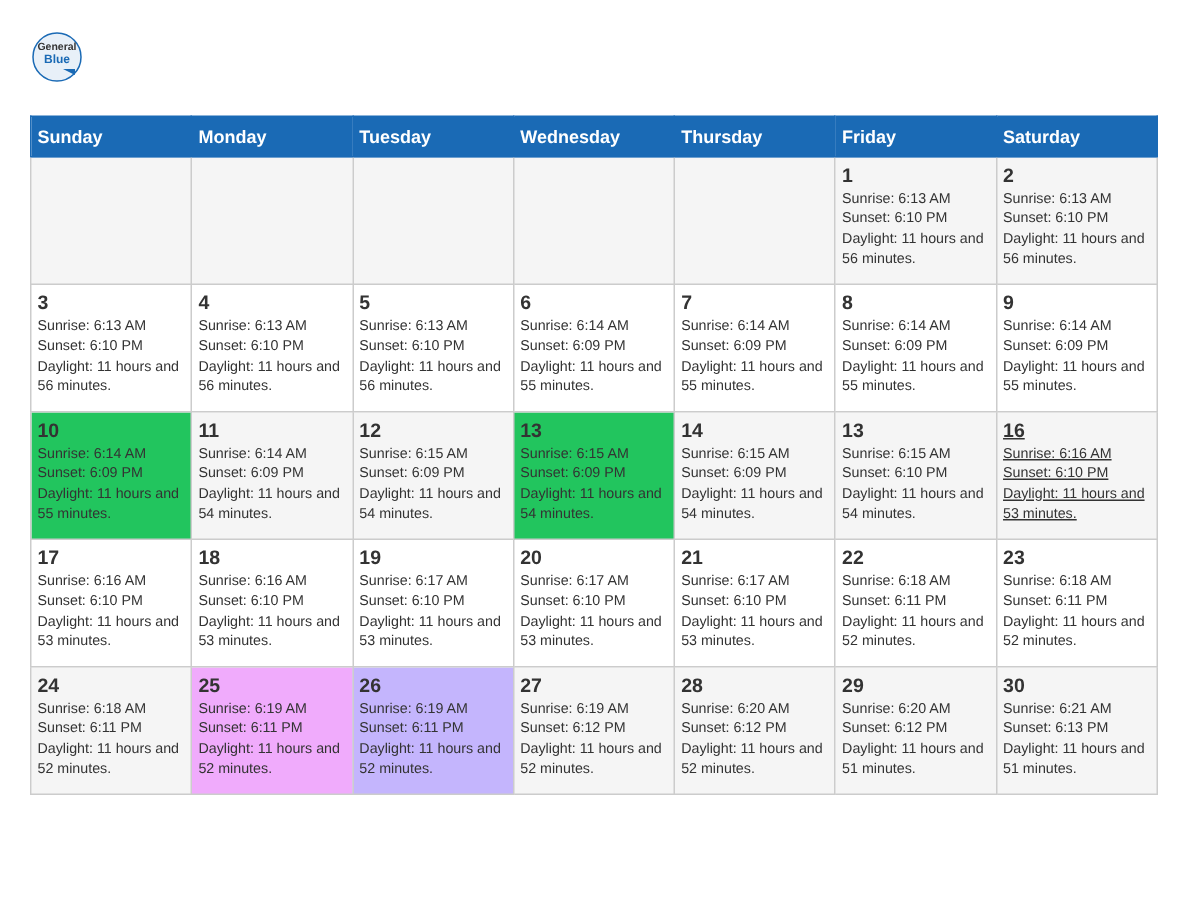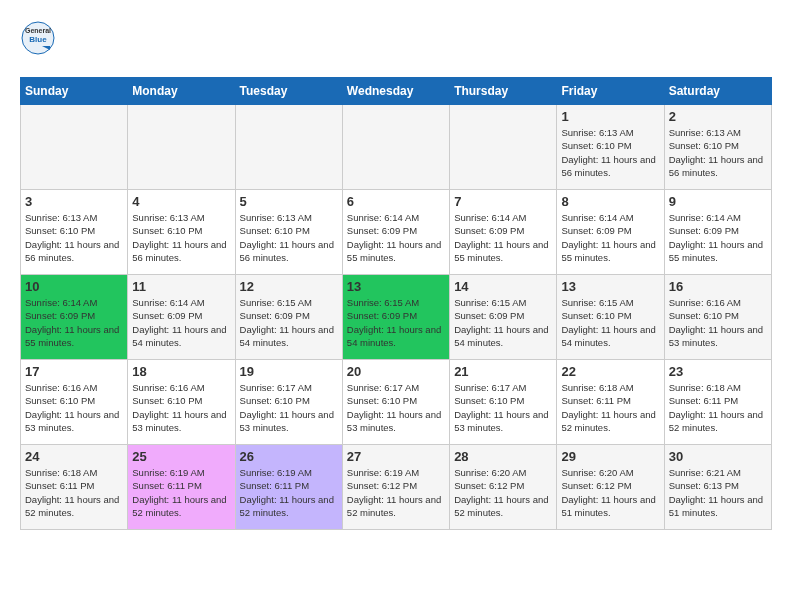--- a/index.html
+++ b/index.html
@@ -204,21 +204,21 @@
           <div class="day-info" style="white-space: pre-line;">Sunrise: 6:15 AM
 Sunset: 6:09 PM
 Daylight: 11 hours and 54 minutes.</div>
         </td>
         <td style="background: rgb(245, 245, 245);">
           <span class="day-num">13</span>
           <div class="day-info" style="white-space: pre-line;">Sunrise: 6:15 AM
 Sunset: 6:10 PM
 Daylight: 11 hours and 54 minutes.</div>
         </td>
-        <td style="background: rgb(245, 245, 245);">
+        <td style="background: rgb(245, 245, 245); text-decoration: underline;">
           <span class="day-num">16</span>
           <div class="day-info" style="white-space: pre-line;">Sunrise: 6:16 AM
 Sunset: 6:10 PM
 Daylight: 11 hours and 53 minutes.</div>
         </td>
       </tr>
       <tr>
         <td style="background: rgb(255, 255, 255);">
           <span class="day-num">17</span>
           <div class="day-info" style="white-space: pre-line;">Sunrise: 6:16 AM

